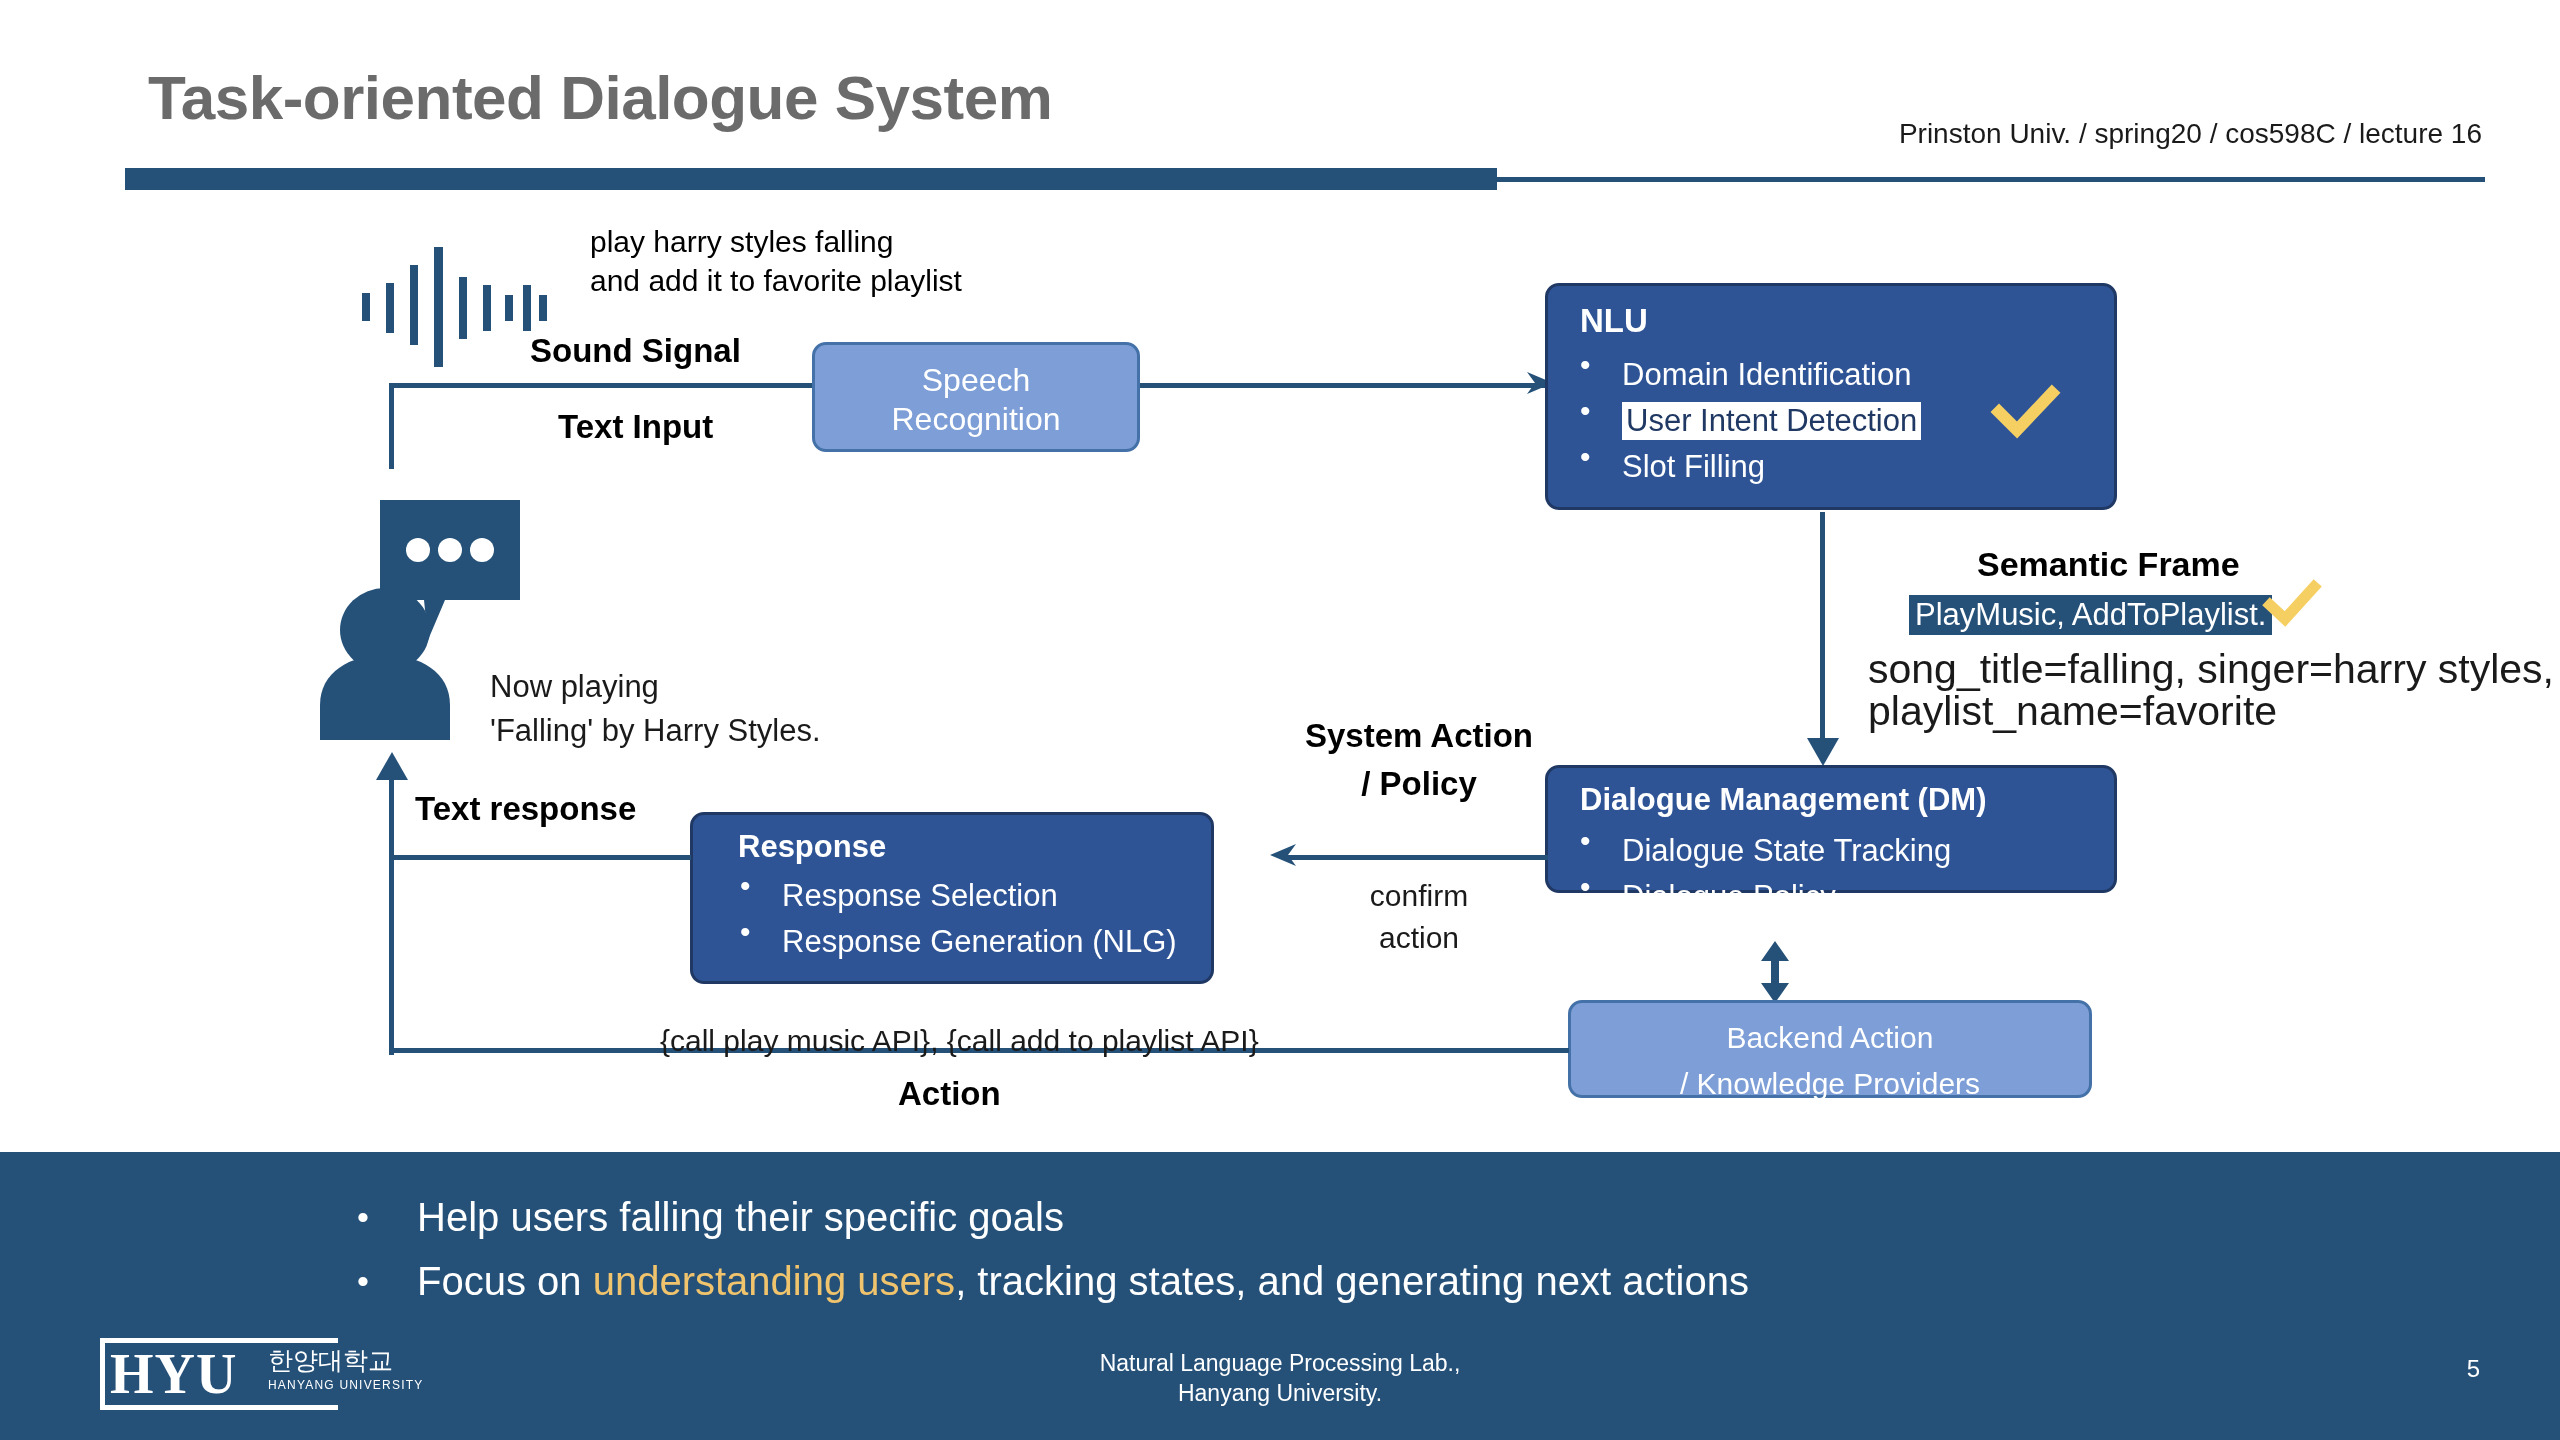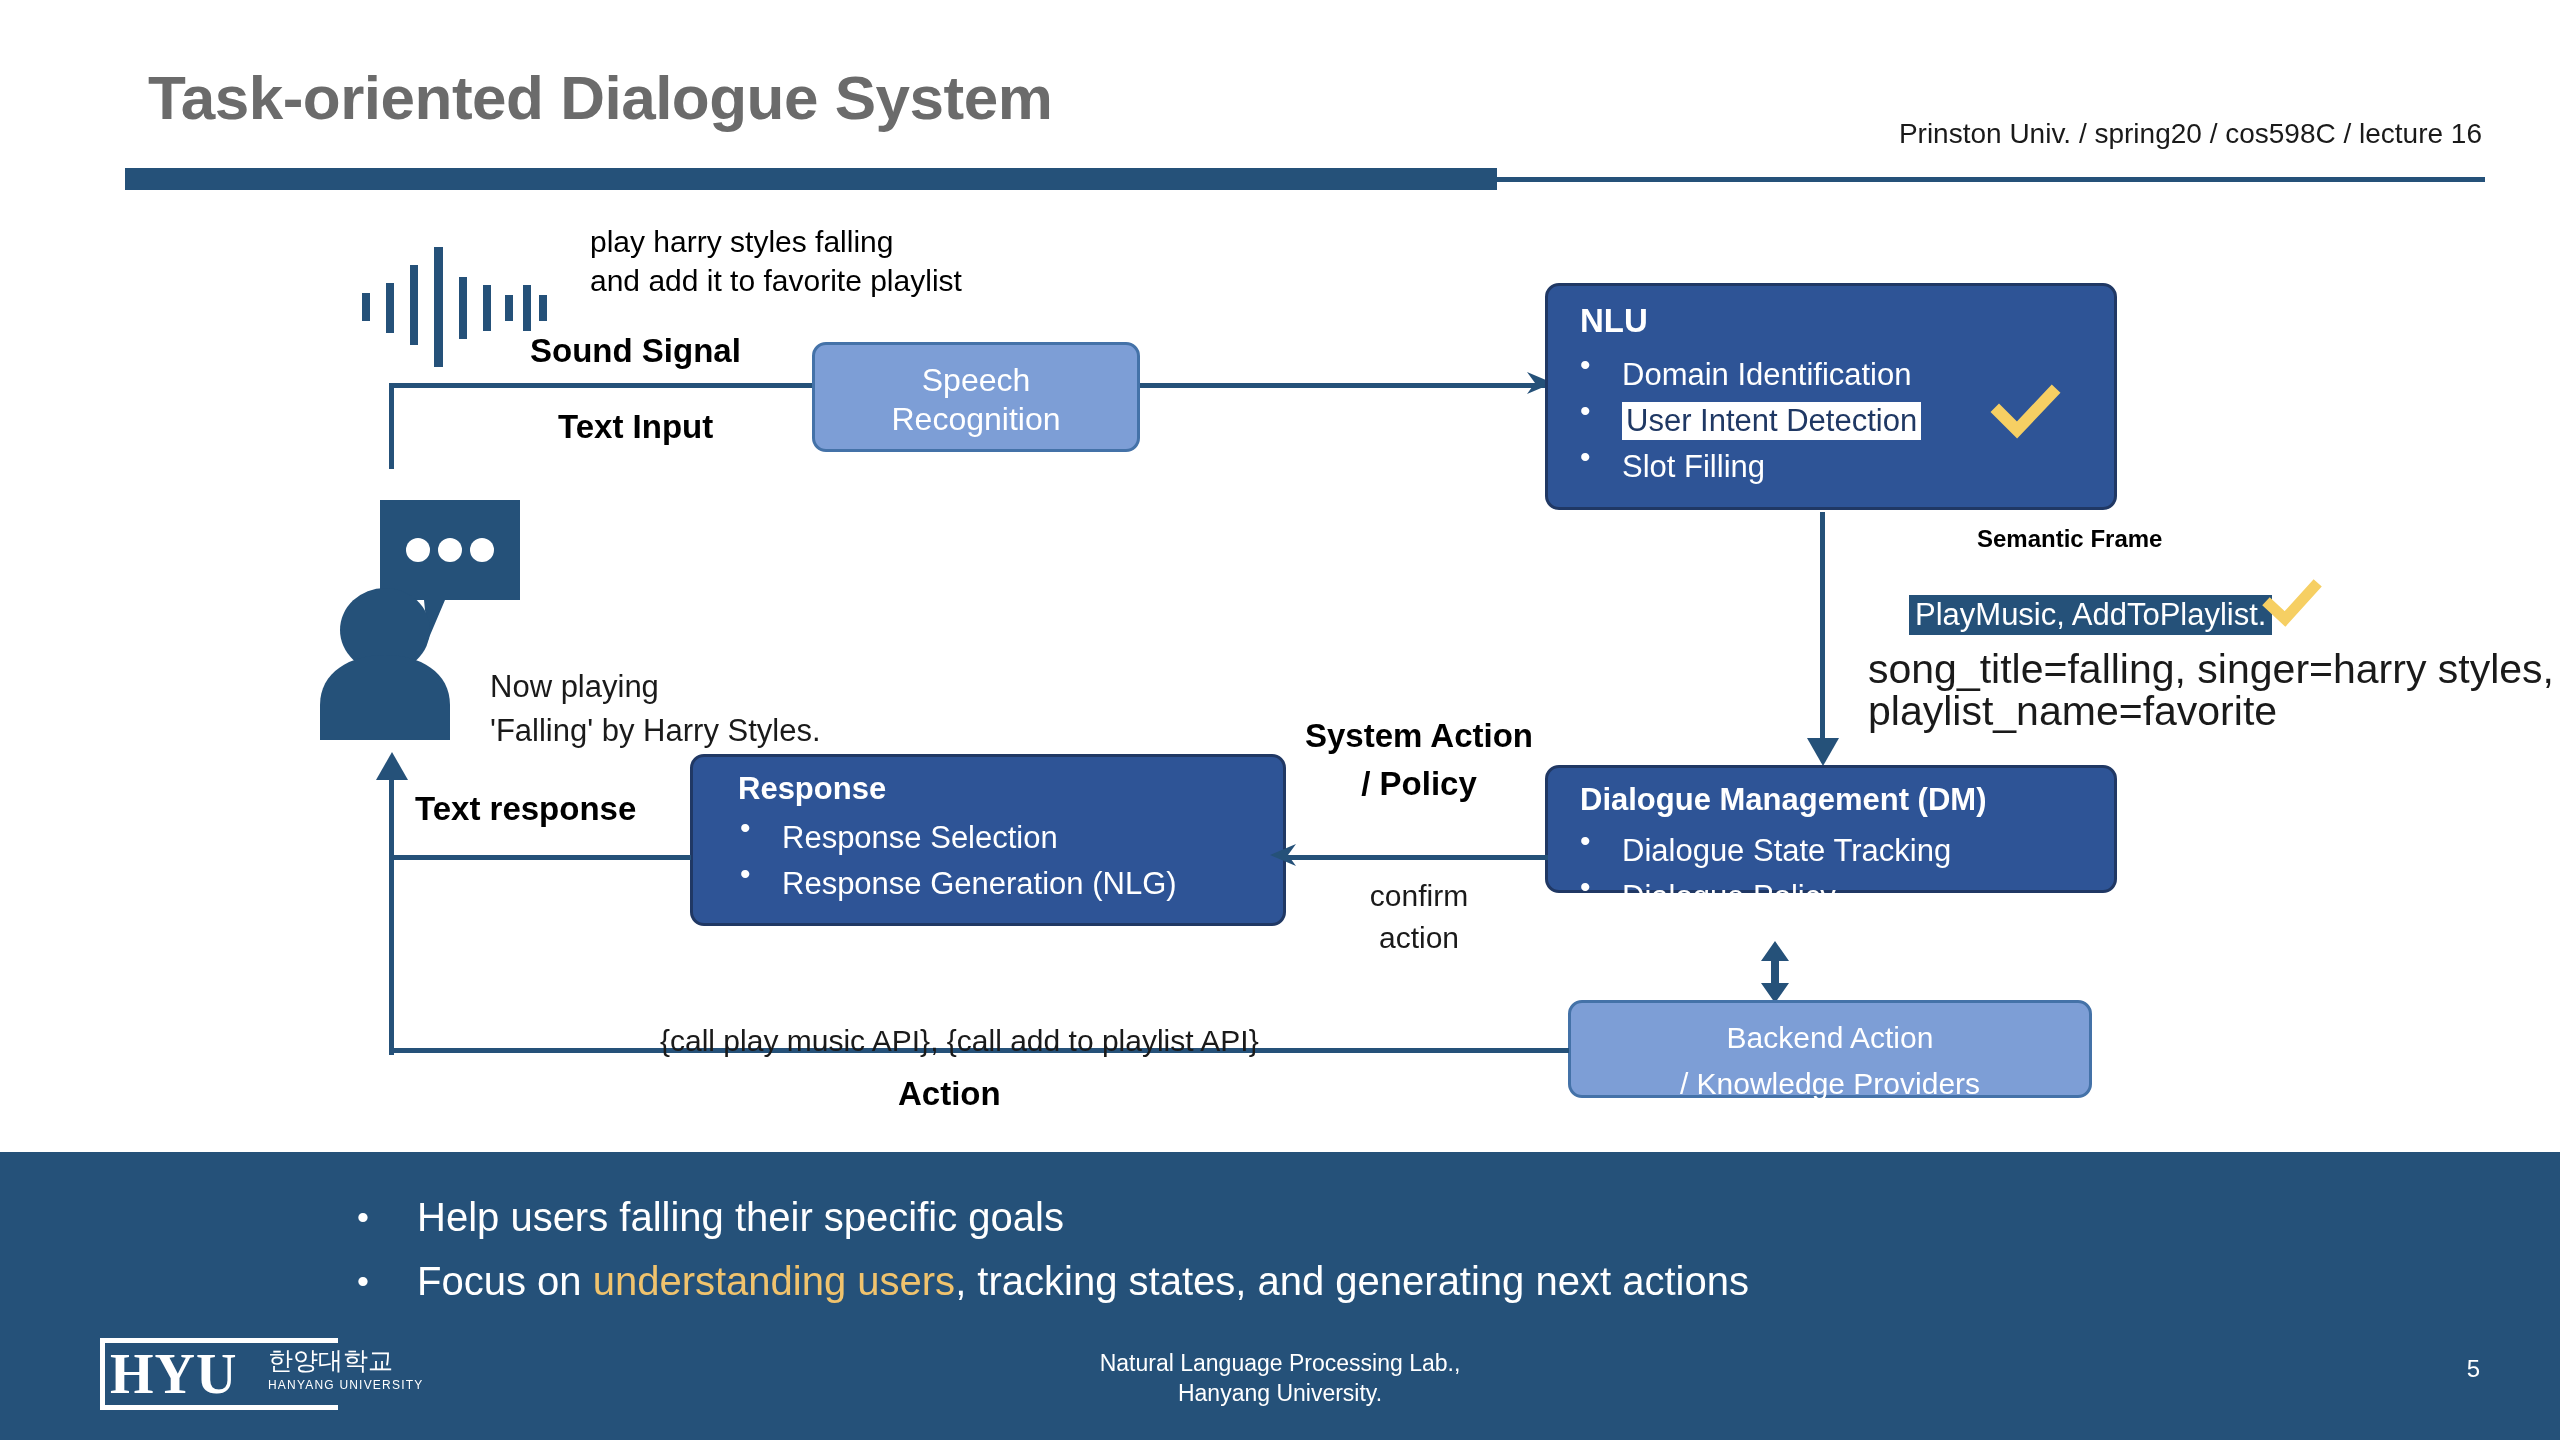--- a/index.html
+++ b/index.html
@@ -129,21 +129,21 @@
     </div>
   </div>
 
   <div class="line vline" style="left:1820px;top:512px;height:248px;"></div>
   <div style="position:absolute;left:1803px;top:738px;">
     <svg width="40" height="36" viewBox="0 0 40 36">
         <path d="M4 0 L36 0 L20 28 Z" fill="#255179"></path>
       </svg>
   </div>
 
-  <div class="lbl lbl-bold" style="left:1977px;top:525px;font-size:24px;">Semantic Frame</div>
+  <div class="lbl lbl-bold" style="left:1977px;top:545px;font-size:34px;">Semantic Frame</div>
   <div style="position:absolute;left:1868px;top:597px;">
     <span class="hl-dark" style="font-size:31px;">PlayMusic, AddToPlaylist.</span>
     <span style="position:absolute;left:398px;top:-12px;">
       <svg width="52" height="42" viewBox="0 0 52 42">
         <path d="M4 20 L19 34 L48 2" stroke="#f6cf63" stroke-width="11" fill="none" stroke-linecap="square"></path>
       </svg>
     </span>
   </div>
   <div class="lbl" style="left:1868px;top:648px;font-size:41px;line-height:42px;color:#1a1a1a;">
     <div>song_title=falling, singer=harry styles,</div>
@@ -168,21 +168,21 @@
     </svg>
   </div>
 
   <div class="box box-light" style="left:1568px;top:1000px;width:524px;height:98px;">
     <div style="position:absolute;left:0;top:12px;width:100%;text-align:center;color:#fff;font-size:30px;line-height:46px;">
       <div>Backend Action</div>
       <div>/ Knowledge Providers</div>
     </div>
   </div>
 
-  <div class="box box-dark" style="left:690px;top:754px;width:596px;height:172px;padding-left:24px;">
+  <div class="box box-dark" style="left:690px;top:812px;width:524px;height:172px;padding-left:24px;">
     <div class="box-title" style="position:absolute;left:45px;top:14px;font-size:31px;">Response</div>
     <ul class="blist" style="position:absolute;left:25px;top:58px;font-size:31px;line-height:46px;">
       <li>
         <span>Response Selection</span>
       </li>
       <li>
         <span>Response Generation (NLG)</span>
       </li>
     </ul>
   </div>

